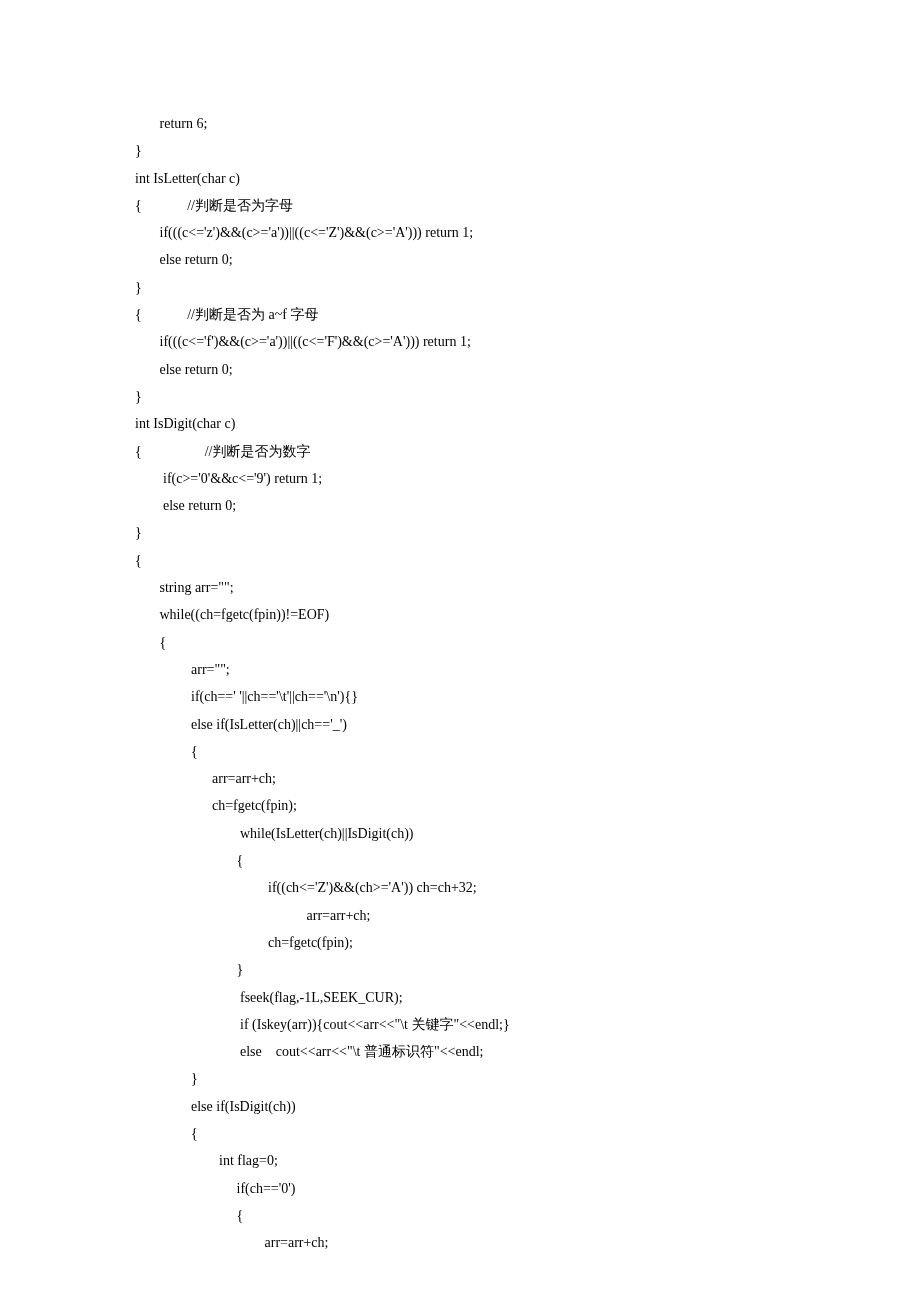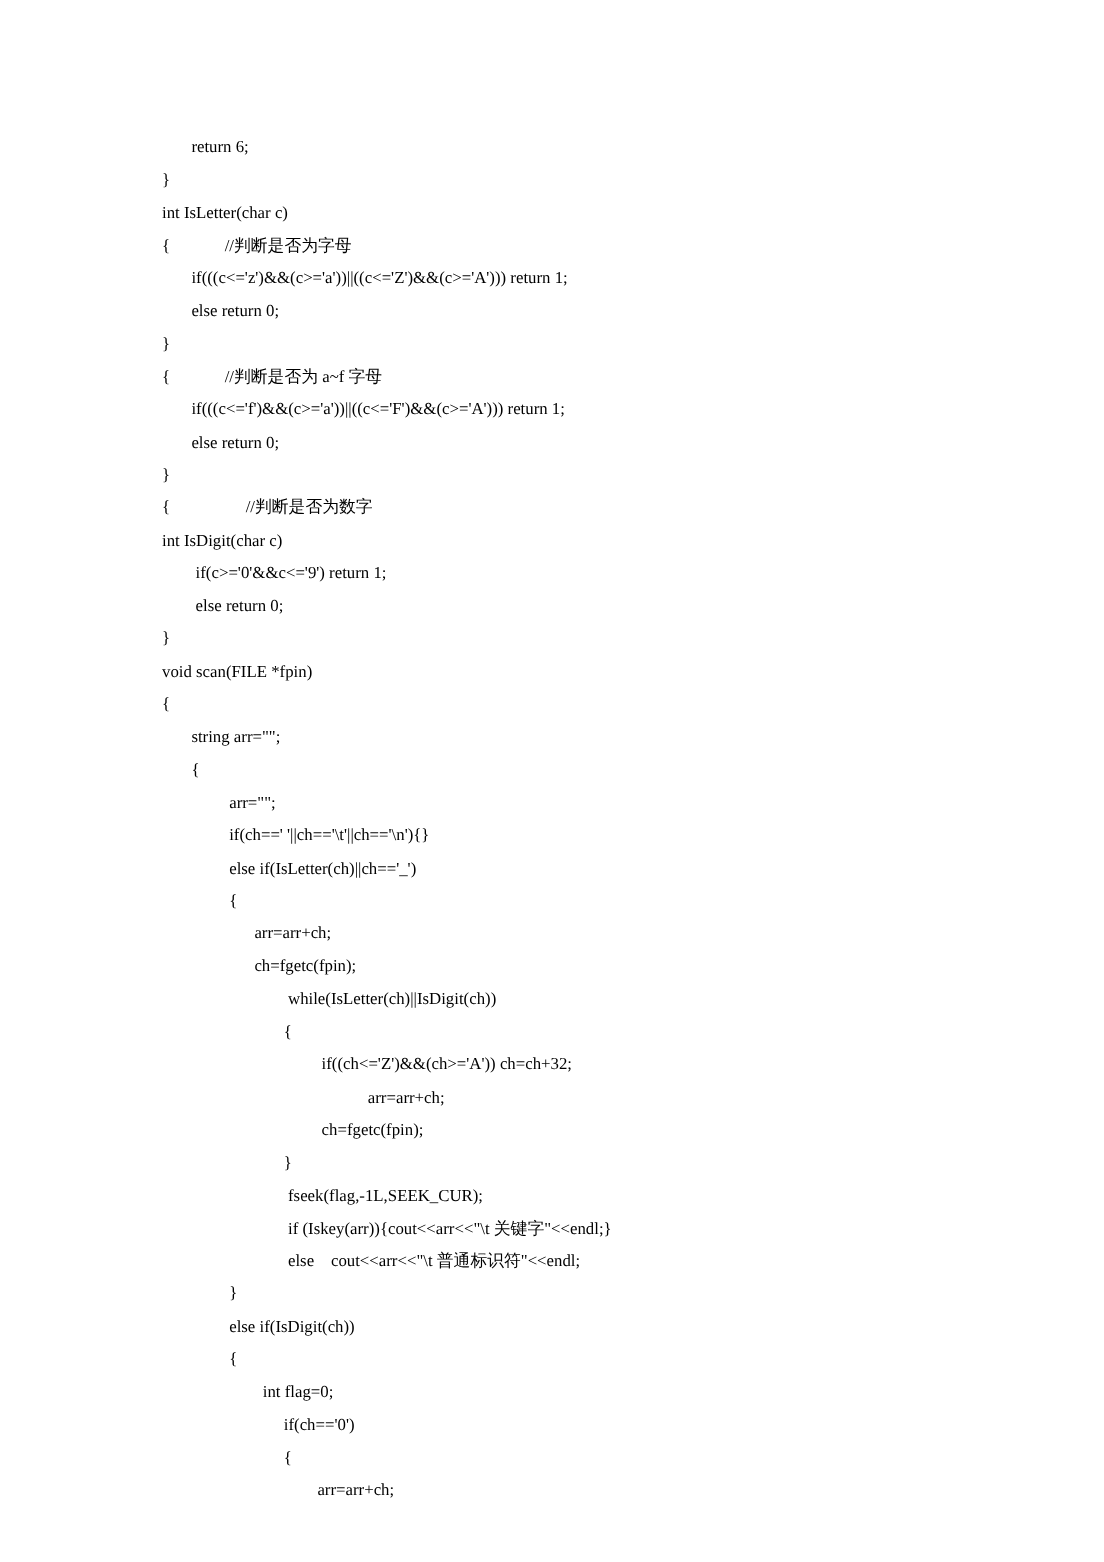--- a/index.html
+++ b/index.html
@@ -30,28 +30,28 @@
     <div class="code-line">}</div>
     <div class="code-line">int IsLetter(char c)</div>
     <div class="code-line">{             //判断是否为字母</div>
     <div class="code-line">       if(((c&lt;='z')&amp;&amp;(c&gt;='a'))||((c&lt;='Z')&amp;&amp;(c&gt;='A'))) return 1;</div>
     <div class="code-line">       else return 0;</div>
     <div class="code-line">}</div>
     <div class="code-line">{             //判断是否为 a~f 字母</div>
     <div class="code-line">       if(((c&lt;='f')&amp;&amp;(c&gt;='a'))||((c&lt;='F')&amp;&amp;(c&gt;='A'))) return 1;</div>
     <div class="code-line">       else return 0;</div>
     <div class="code-line">}</div>
+    <div class="code-line">int IsDigit(char c)</div>
     <div class="code-line">{                  //判断是否为数字</div>
-    <div class="code-line">int IsDigit(char c)</div>
     <div class="code-line">        if(c&gt;='0'&amp;&amp;c&lt;='9') return 1;</div>
     <div class="code-line">        else return 0;</div>
     <div class="code-line">}</div>
-    <div class="code-line">void scan(FILE *fpin)</div>
     <div class="code-line">{</div>
     <div class="code-line">       string arr="";</div>
+    <div class="code-line">       while((ch=fgetc(fpin))!=EOF)</div>
     <div class="code-line">       {</div>
     <div class="code-line">                arr="";</div>
     <div class="code-line">                if(ch==' '||ch=='\t'||ch=='\n'){}</div>
     <div class="code-line">                else if(IsLetter(ch)||ch=='_')</div>
     <div class="code-line">                {</div>
     <div class="code-line">                      arr=arr+ch;</div>
     <div class="code-line">                      ch=fgetc(fpin);</div>
     <div class="code-line">                              while(IsLetter(ch)||IsDigit(ch))</div>
     <div class="code-line">                             {</div>
     <div class="code-line">                                      if((ch&lt;='Z')&amp;&amp;(ch&gt;='A')) ch=ch+32;</div>

